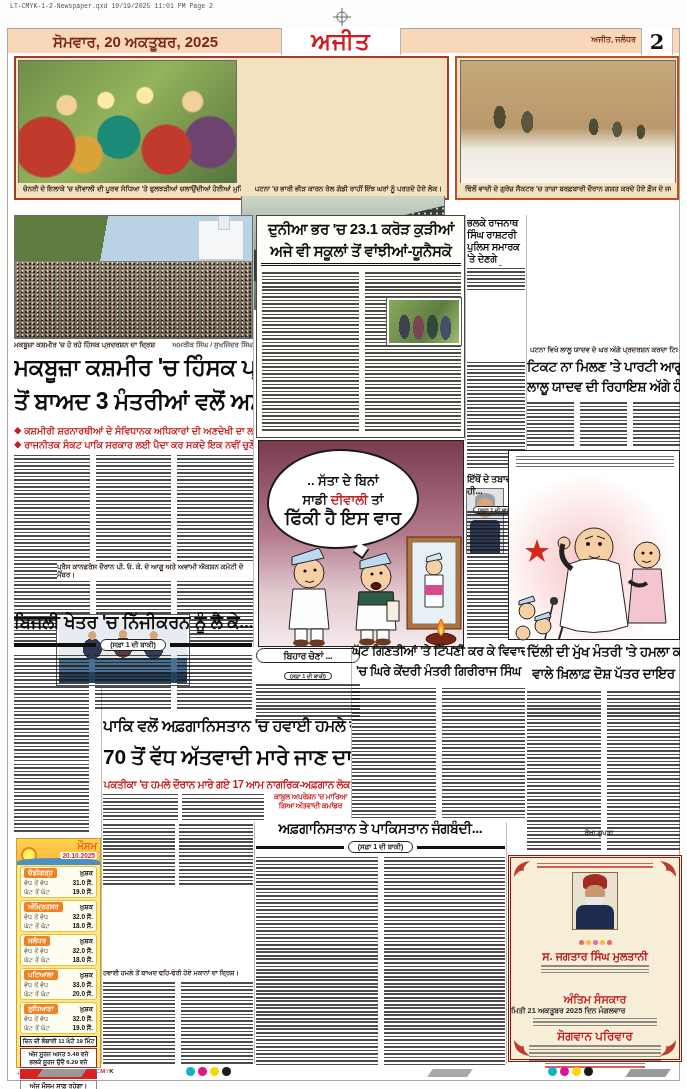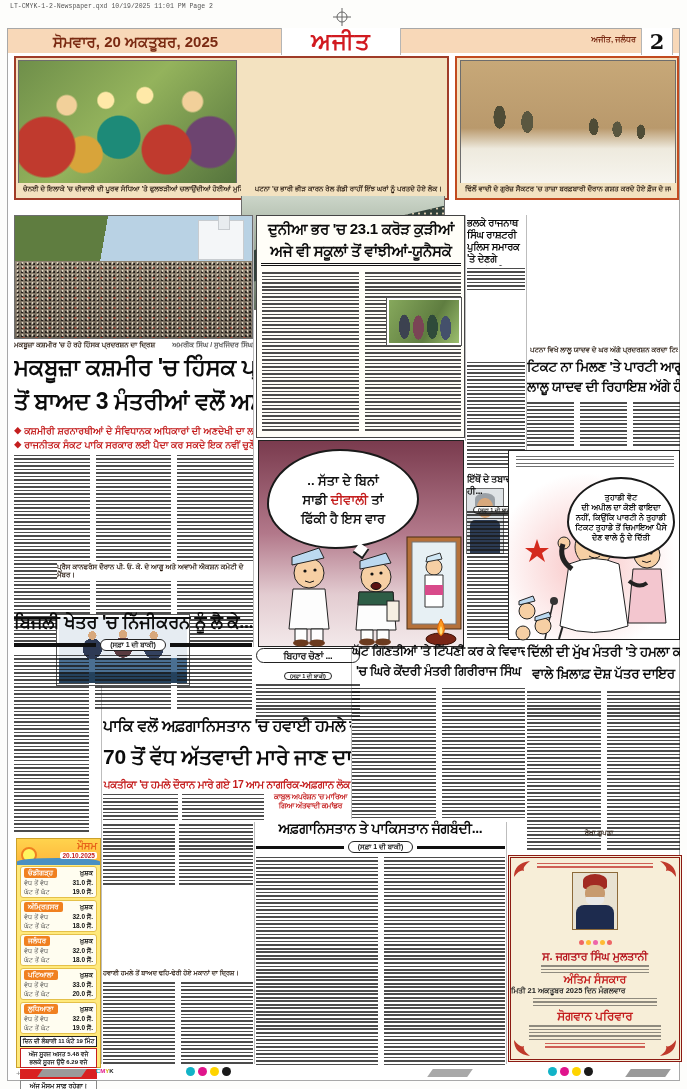--- a/index.html
+++ b/index.html
@@ -204,27 +204,20 @@
       <circle cx="142" cy="102" r="1.6" fill="#111"></circle>
     <path d="M133 110 q5 3 9 0" stroke="#111" fill="none"></path>
     <path d="M124 118 h28 l5 54 h-38 z" fill="#f3c6cf" stroke="#222"></path>
     <path d="M120 130 q10 8 18 2" stroke="#222" stroke-width="4" fill="none"></path>
     <circle cx="18" cy="160" r="8" fill="#f6cfa4" stroke="#222"></circle>
     <circle cx="34" cy="175" r="8" fill="#f6cfa4" stroke="#222"></circle>
     <circle cx="14" cy="182" r="7" fill="#f6cfa4" stroke="#222"></circle>
     <path d="M10 154 l16 -4 l-2 -5 l-14 5 z" fill="#bcd9f0" stroke="#222"></path>
     <path d="M26 170 l16 -4 l-2 -5 l-14 5 z" fill="#bcd9f0" stroke="#222"></path>
   </svg>
-  <div class="abs" style="left:58px;top:26px;width:108px;height:82px;background:#fff;border:2px solid #1a1a1a;border-radius:50% 50% 46% 54%/55% 55% 45% 45%;display:flex;flex-direction:column;justify-content:center;text-align:center">
-    <div style="font-size:8px;font-weight:bold;line-height:10px">ਤੁਹਾਡੀ ਵੋਟ</div>
-    <div style="font-size:8px;font-weight:bold;line-height:10px">ਦੀ ਅਪੀਲ ਦਾ ਕੋਈ ਫਾਇਦਾ</div>
-    <div style="font-size:8px;font-weight:bold;line-height:10px">ਨਹੀਂ, ਕਿਉਂਕਿ ਪਾਰਟੀ ਨੇ ਤੁਹਾਡੀ</div>
-    <div style="font-size:8px;font-weight:bold;line-height:10px">ਟਿਕਟ ਤੁਹਾਡੇ ਤੋਂ ਚਿਮਾਇਆ ਪੈਸੇ</div>
-    <div style="font-size:8px;font-weight:bold;line-height:10px">ਦੇਣ ਵਾਲੇ ਨੂੰ ਦੇ ਦਿੱਤੀ</div>
-  </div>
 </div>
 
 <div class="abs" style="left:258px;top:440px;width:206px;height:207px;border:1px solid #222;background:linear-gradient(180deg,#7a3b4e,#b2788a 45%,#e3ccd1 75%,#f3e9ea)">
   <svg class="abs" style="left:0;top:0" width="206" height="207" viewBox="0 0 206 207">
     <rect x="148" y="96" width="54" height="92" fill="#b5713a" stroke="#4a2c12"></rect>
     <rect x="153" y="101" width="44" height="82" fill="#e7f0f4" stroke="#777"></rect>
     <circle cx="175" cy="126" r="8" fill="#f6cfa4" stroke="#333"></circle>
     <path d="M167 121 l16 -3 l-2 -6 l-13 4 z" fill="#cfe6f4" stroke="#333"></path>
     <path d="M166 134 h18 v32 h-18 z" fill="#fff" stroke="#333"></path>
     <path d="M166 144 h18 v10 h-18 z" fill="#d84a8a"></path>
@@ -248,21 +241,21 @@
     <path d="M102 189 h12 v10 h-12 z M118 189 h12 v10 h-12 z" fill="#fdfdfd" stroke="#222"></path>
     <ellipse cx="108" cy="201" rx="8" ry="3.5" fill="#6b3a1e"></ellipse>
       <ellipse cx="124" cy="201" rx="8" ry="3.5" fill="#6b3a1e"></ellipse>
     <ellipse cx="182" cy="198" rx="15" ry="6" fill="#7a2516" stroke="#3a0f06"></ellipse>
     <path d="M182 178 q7 11 0 17 q-7 -6 0 -17" fill="#ff9a1e" stroke="#d4610a"></path>
     <path d="M182 185 q3 5 0 9 q-3 -4 0 -9" fill="#ffe27a"></path>
   </svg>
   <div class="abs" style="left:8px;top:8px;width:152px;height:100px;background:#fff;border:2px solid #1a1a1a;border-radius:48% 52% 55% 45%/55% 50% 50% 45%;display:flex;flex-direction:column;justify-content:center;text-align:center">
     <div style="font-size:13px;font-weight:bold;line-height:19px">.. ਸੱਤਾ ਦੇ ਬਿਨਾਂ</div>
     <div style="font-size:13px;font-weight:bold;line-height:19px"><span>ਸਾਡੀ </span><span class="redtxt">ਦੀਵਾਲੀ</span><span> ਤਾਂ</span></div>
-    <div style="font-size:13px;font-weight:bold;line-height:19px">ਫਿੱਕੀ ਹੈ ਇਸ ਵਾਰ</div>
+    <div style="font-size:18px;font-weight:bold;line-height:19px">ਫਿੱਕੀ ਹੈ ਇਸ ਵਾਰ</div>
   </div>
   <div class="abs" style="left:96px;top:104px;width:12px;height:12px;background:#fff;border-right:2px solid #1a1a1a;border-bottom:2px solid #1a1a1a;transform:rotate(35deg)"></div>
 </div>
 
 <div class="abs" style="left:256px;top:648px;width:104px;height:66px">
   <div class="hl wrap" style="font-size:9.5px;text-align:center;border:1px solid #222;border-radius:10px;padding:1px 2px">ਬਿਹਾਰ ਚੋਣਾਂ ...</div>
   <div style="text-align:center;margin-top:1px"><span class="pill" style="font-size:5.5px;padding:0 5px">(ਸਫ਼ਾ 1 ਦੀ ਬਾਕੀ)</span></div>
   <div class="noise" style="height:38px;margin-top:2px"></div>
 </div>
 
@@ -422,21 +415,21 @@
   <div class="noise-red" style="margin:5px 26px 0;height:5px"></div>
   <div style="width:44px;height:56px;margin:4px auto 0;background:#e8e2d2;border:1px solid #8c6a3a;position:relative;overflow:hidden">
     <div class="abs" style="left:22%;top:2%;width:56%;height:26%;background:#a22a22;border-radius:50% 50% 20% 20%"></div>
     <div class="abs" style="left:28%;top:22%;width:44%;height:30%;background:#c79a6e;border-radius:45%"></div>
     <div class="abs" style="left:30%;top:42%;width:40%;height:16%;background:#e8e8e8;border-radius:0 0 50% 50%"></div>
     <div class="abs" style="left:6%;top:58%;width:88%;height:42%;background:#1d2b4e;border-radius:8px 8px 0 0"></div>
   </div>
   <div style="text-align:center;margin-top:1px"><span class="flz" style="background:#e66"></span><span class="flz" style="background:#fb3"></span><span class="flz" style="background:#e6a"></span><span class="flz" style="background:#fb3"></span><span class="flz" style="background:#e66"></span></div>
   <div style="text-align:center;font-size:11px;font-weight:bold;color:#b5121b;margin-top:1px">ਸ. ਜਗਤਾਰ ਸਿੰਘ ਮੁਲਤਾਨੀ</div>
   <div class="noise" style="margin:2px 30px 0;height:8px;opacity:.6"></div>
-  <div style="text-align:center;font-size:11px;font-weight:bold;color:#c41e1e;margin-top:0">ਅੰਤਿਮ ਸੰਸਕਾਰ</div>
+  <div style="text-align:center;font-size:11px;font-weight:bold;color:#c41e1e;margin-top:20px">ਅੰਤਿਮ ਸੰਸਕਾਰ</div>
   <div style="font-size:7.5px;font-weight:bold;color:#222">ਮਿਤੀ 21 ਅਕਤੂਬਰ 2025 ਦਿਨ ਮੰਗਲਵਾਰ</div>
   <div class="noise" style="margin:2px 22px 0;height:10px;opacity:.6"></div>
   <div style="text-align:center;font-size:12px;font-weight:bold;color:#c41e1e;margin-top:1px">ਸੋਗਵਾਨ ਪਰਿਵਾਰ</div>
   <div class="noise" style="margin:2px 18px 0;height:16px;opacity:.6"></div>
   <div class="noise-red" style="margin:2px 34px 0;height:5px"></div>
 </div>
 
 <div class="abs" style="left:16px;top:1069px;font-size:8px;color:#888">+</div>
 <div class="abs" style="left:40px;top:1069px;width:44px;height:8px;background:#9a9a9a;transform:skewX(-35deg)"></div>
 <div class="abs" style="left:96px;top:1068px;font-size:6px;font-weight:bold">

